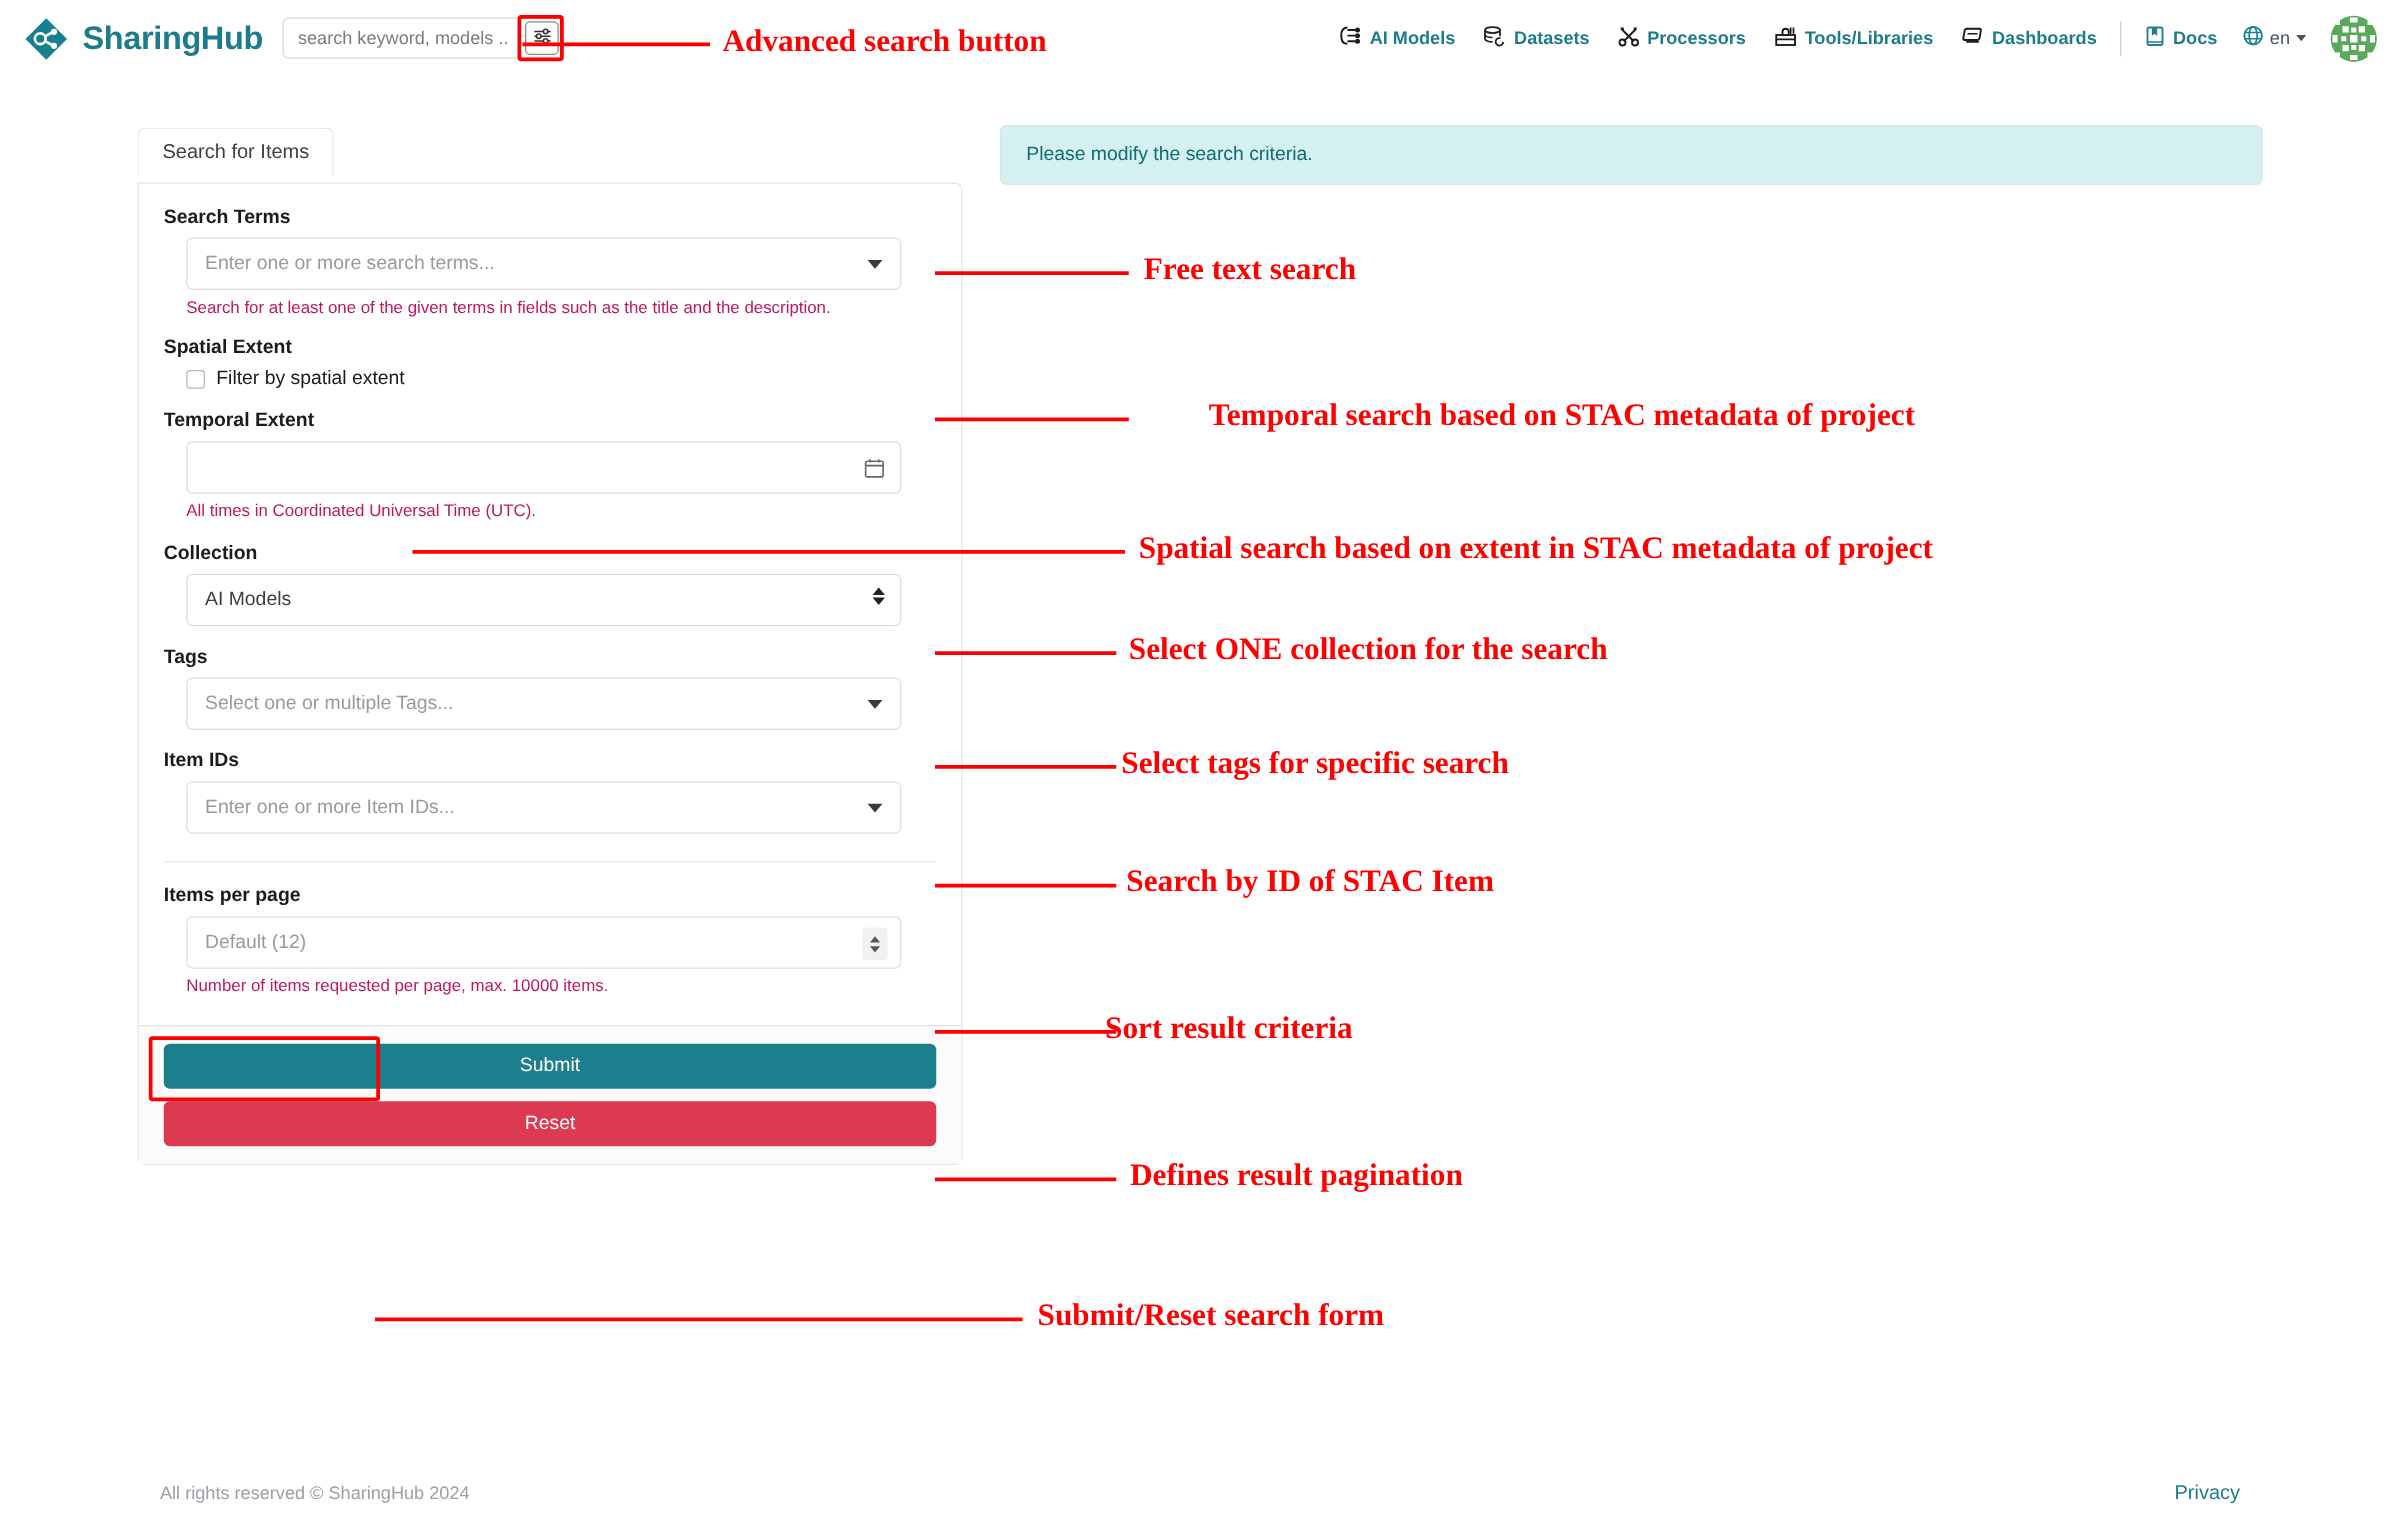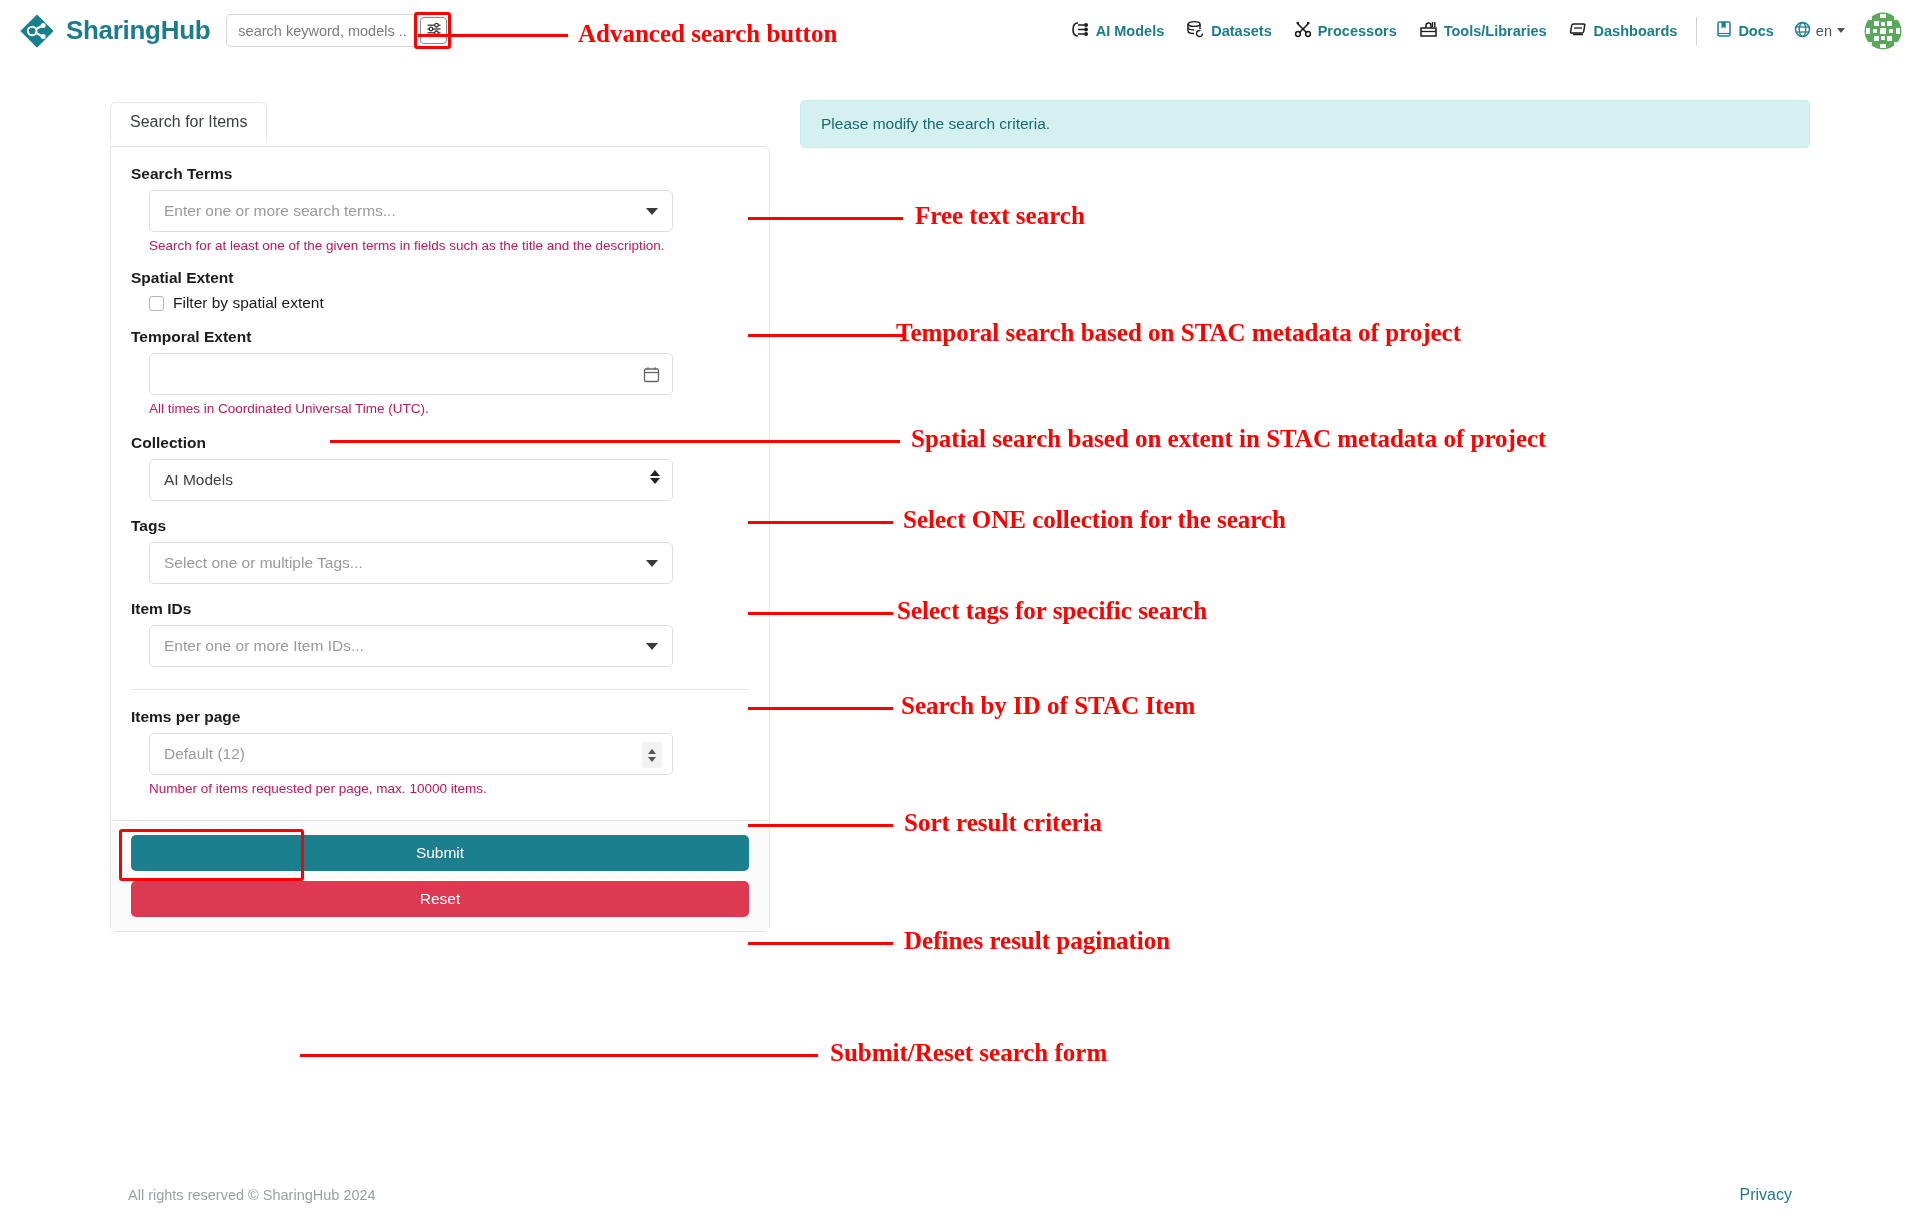--- a/index.html
+++ b/index.html
@@ -77,21 +77,21 @@
   .card-footer {
     border-top:1px solid #e2e4e6; background:#fbfbfb;
     padding:14px 20px; display:flex; gap:10px; position:relative;flex-direction:column;
   }
 
   .field { margin-bottom:16px; }
   .field-label {
     font-size:15.5px; font-weight:bold; color:#1b1b1b; margin-bottom:7px; display:block;
   }
   .control {
-    position:relative; width:524px; height:42px;
+    position:relative; width:572px; height:42px;
     border:1px solid #dedede; border-radius:5px; background:#fff;
     display:flex; align-items:center; padding:0 34px 0 14px;
     margin-left:18px;
   }
   .control .ph { font-size:15.5px; color:#9a9a9a; }
   .control .val { font-size:15.5px; color:#3d3d3d; }
   .hint { font-size:13.5px; color:#be185d; margin-top:6px; margin-left:18px; }
 
   .tri-down {
     position:absolute; right:14px; top:17px;
@@ -414,36 +414,36 @@
     </div>
   </div>
 
   <div class="leader" style="left:418px; top:34px; width:150px;"></div>
   <div class="anno" style="left:578px; top:20px;">Advanced search button</div>
 
   <div class="leader" style="left:748px; top:217px; width:155px;"></div>
   <div class="anno" style="left:915px; top:202px;">Free text search</div>
 
   <div class="leader" style="left:748px; top:334px; width:155px;"></div>
-  <div class="anno" style="left:896px; top:319px;">Temporal search based on STAC metadata of project</div>
+  <div class="anno" style="left:967px; top:319px;">Temporal search based on STAC metadata of project</div>
 
   <div class="leader" style="left:330px; top:440px; width:570px;"></div>
   <div class="anno" style="left:911px; top:425px;">Spatial search based on extent in STAC metadata of project</div>
 
   <div class="leader" style="left:748px; top:521px; width:145px;"></div>
   <div class="anno" style="left:903px; top:506px;">Select ONE collection for the search</div>
 
   <div class="leader" style="left:748px; top:612px; width:145px;"></div>
   <div class="anno" style="left:897px; top:597px;">Select tags for specific search</div>
 
   <div class="leader" style="left:748px; top:707px; width:145px;"></div>
   <div class="anno" style="left:901px; top:692px;">Search by ID of STAC Item</div>
 
   <div class="leader" style="left:748px; top:824px; width:145px;"></div>
-  <div class="anno" style="left:904px; top:809px;">Sort result criteria</div>
+  <div class="anno" style="left:884px; top:809px;">Sort result criteria</div>
 
   <div class="leader" style="left:748px; top:942px; width:145px;"></div>
   <div class="anno" style="left:904px; top:927px;">Defines result pagination</div>
 
   <div class="leader" style="left:300px; top:1054px; width:518px;"></div>
   <div class="anno" style="left:830px; top:1039px;">Submit/Reset search form</div>
 
   <div class="footer">
     <span class="copyright">All rights reserved © SharingHub 2024</span>
     <a class="privacy">Privacy</a>

